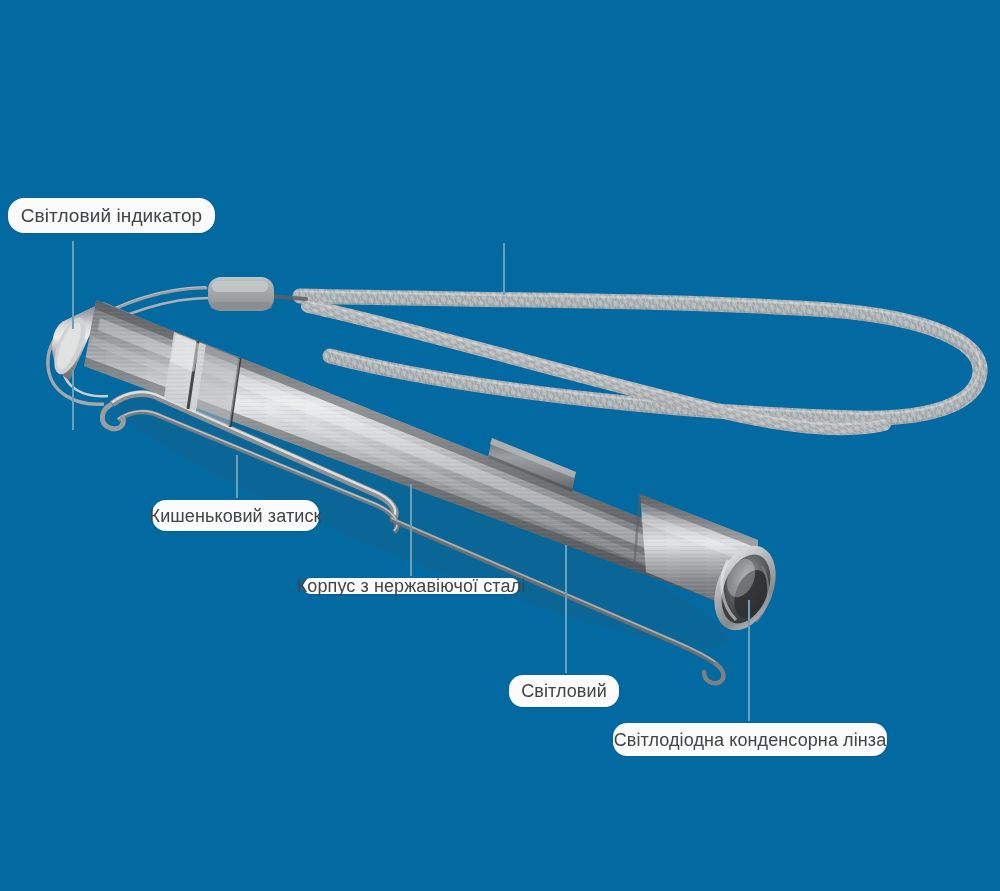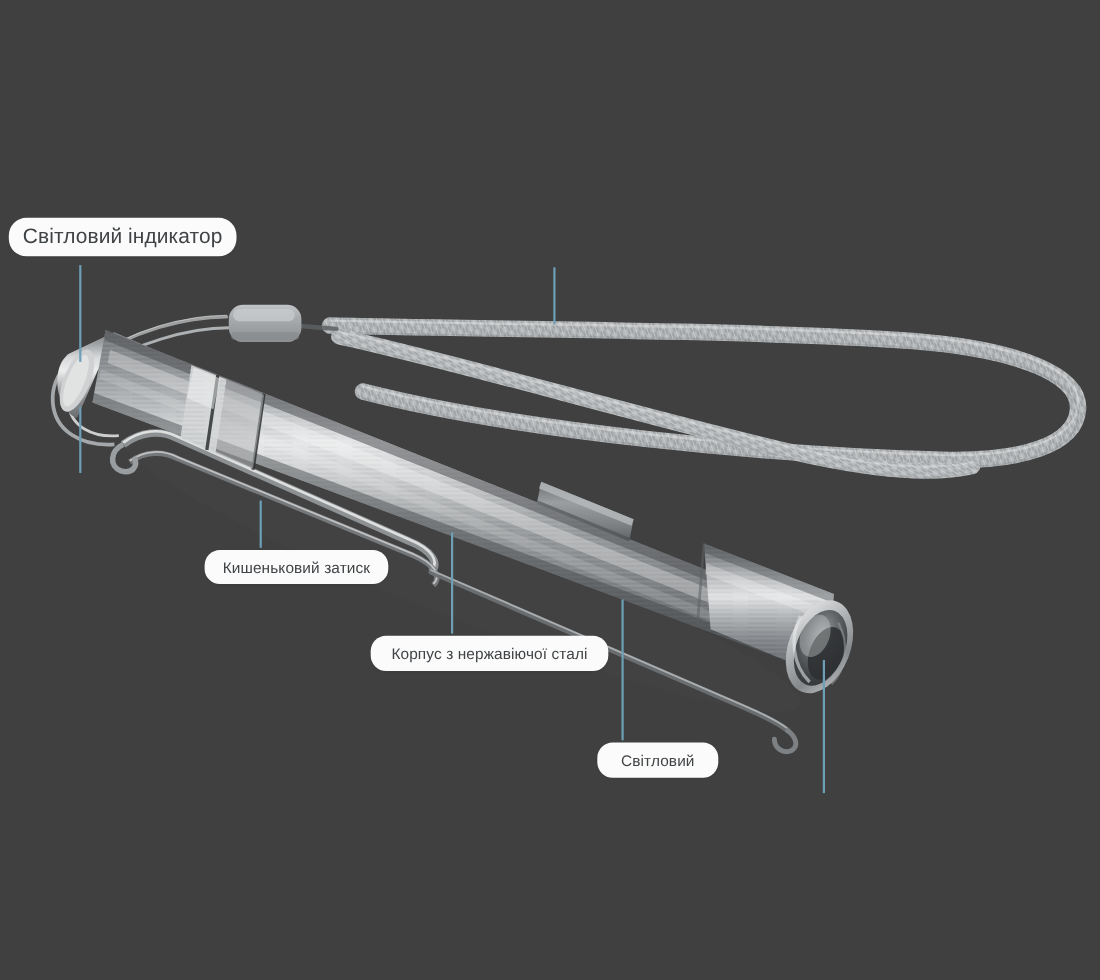--- a/index.html
+++ b/index.html
@@ -5,38 +5,38 @@
   html,body{margin:0;padding:0;}
   body{
     width:1000px;height:891px;
     font-family:"Liberation Sans", sans-serif;
     background:#d8d8d8;
     overflow:hidden;
   }
   #stage{
     position:relative;
     width:1000px;height:891px;
-    background:#404040;
+    background:#0369a1;
   }
   .scene{position:absolute;inset:0;}
   .callout{
     position:absolute;
     background:#fbfbfb;
     border-radius:16px;
     color:#404446;
     font-size:19px;
     line-height:1;
     white-space:nowrap;
     display:flex;
     align-items:center;
     justify-content:center;
     box-shadow:0 1px 2px rgba(0,0,0,.07);
     letter-spacing:.1px;
   }
-  .callout.sm{font-size:14px;border-radius:14px;margin-left:34px;}
+  .callout.sm{font-size:18px;border-radius:14px;}
   .leader{
     position:absolute;
     background:#6d9fb7;
     width:2px;
   }
 </style>
 </head>
 <body>
 
 <div id="stage">
@@ -252,18 +252,19 @@
   <div class="leader" style="left:410px; top:484px; height:92px;"></div>
   <div class="leader" style="left:565px; top:545px; height:128px;"></div>
   <div class="leader" style="left:748px; top:600px; height:121px;"></div>
 
   <div class="callout" style="left:8px; top:198px; width:207px; height:35px;">Світловий індикатор</div>
 
 
 
   <div class="callout sm" style="left:152px; top:500px; width:167px; height:31px;">Кишеньковий затиск</div>
 
-  <div class="callout sm" style="left:303px; top:578px; width:216px; height:32px;">Корпус з нержавіючої сталі</div>
+  <div class="callout sm" style="left:303px; top:578px; width:216px; height:16px;">Корпус з нержавіючої сталі</div>
 
   <div class="callout sm" style="left:509px; top:675px; width:110px; height:32px;">Світловий</div>
 
+  <div class="callout sm" style="left:613px; top:723px; width:274px; height:33px;">Світлодіодна конденсорна лінза</div>
 
 </div>
 
 </body></html>

